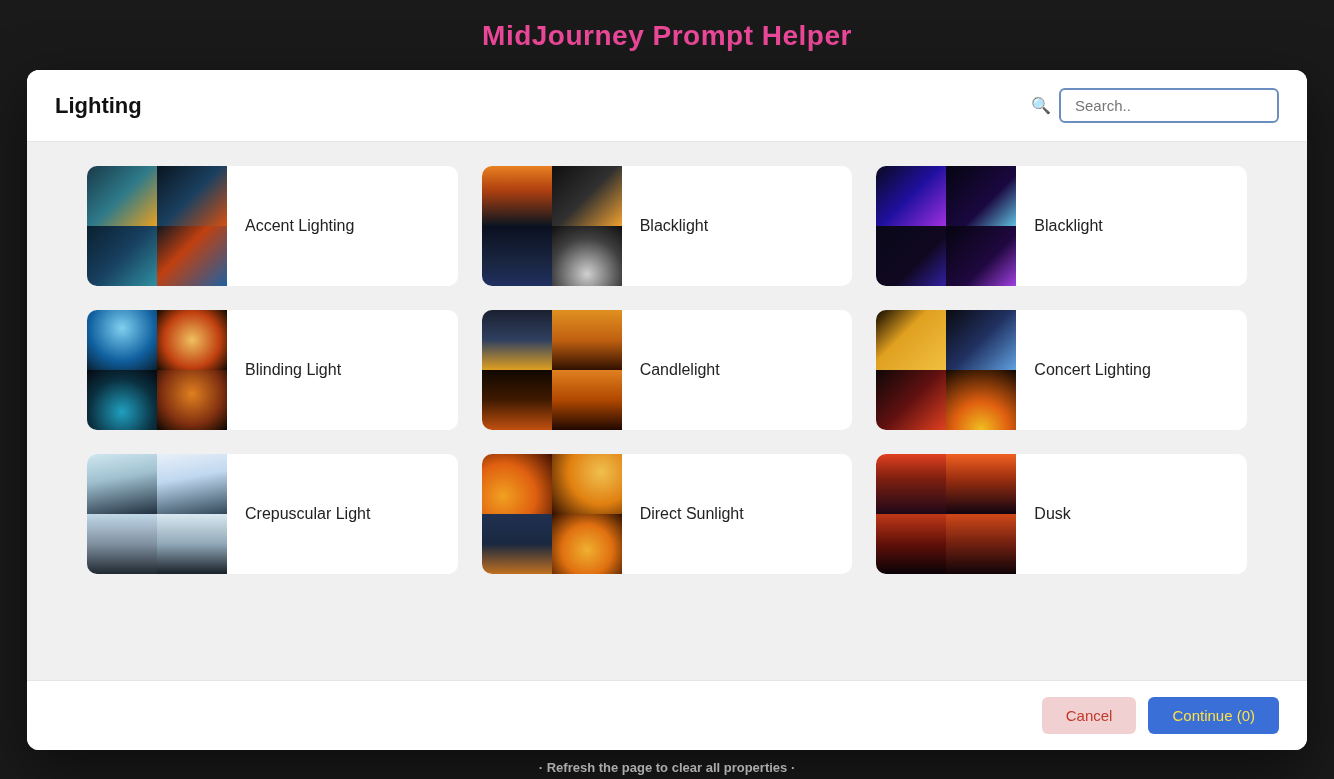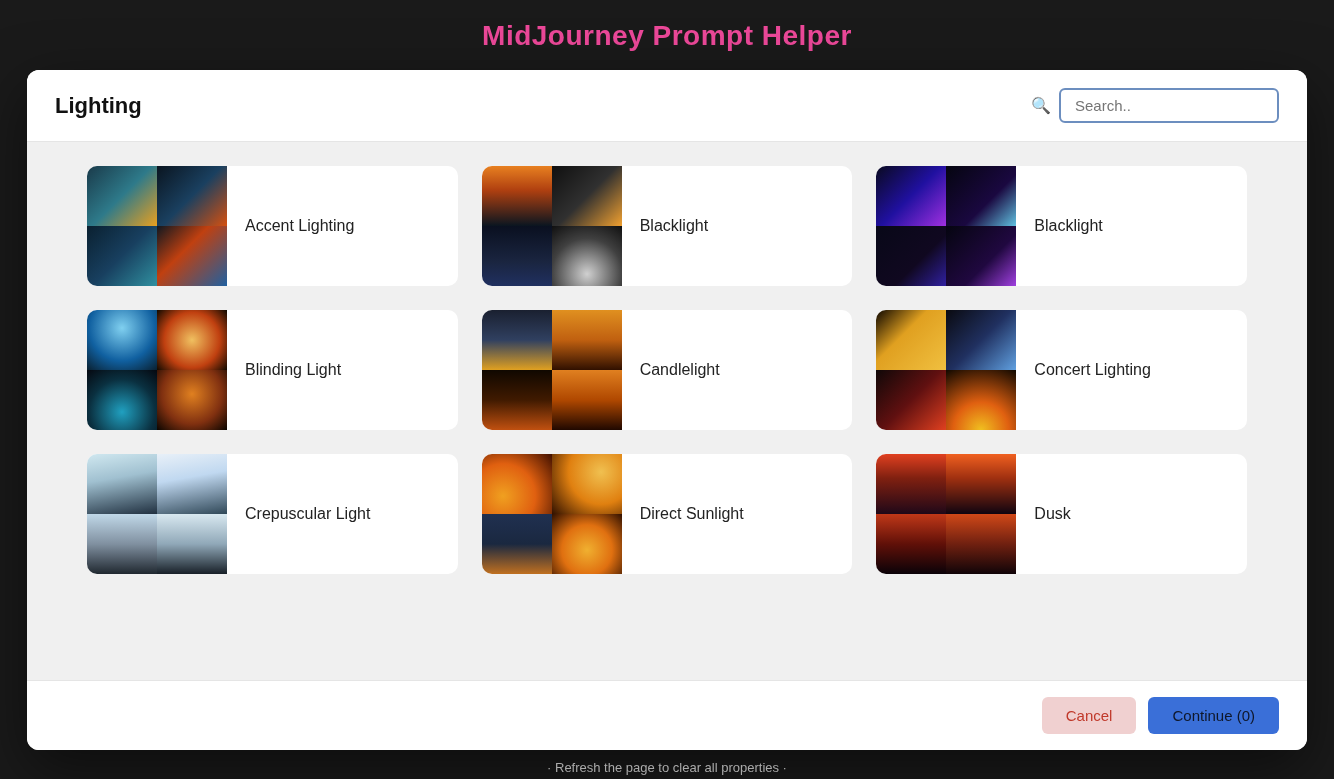--- a/index.html
+++ b/index.html
@@ -133,34 +133,35 @@
       border: none;
       border-radius: 6px;
       padding: 10px 24px;
       font-size: 15px;
       font-weight: 500;
       cursor: pointer;
     }
 
     .btn-continue {
       background: #3a6fd8;
-      color: #0f172a;
+      color: #fde047;
       border: none;
       border-radius: 6px;
       padding: 10px 24px;
       font-size: 15px;
       font-weight: 500;
       cursor: pointer;
     }
 
     .bottom-hint {
       color: #aaa;
       font-size: 13px;
       text-align: center;
       margin-top: 10px;
+      font-weight: bold;
     }
 
     
     .modal-body::-webkit-scrollbar { width: 8px; }
     .modal-body::-webkit-scrollbar-track { background: #e8e8e8; }
     .modal-body::-webkit-scrollbar-thumb { background: #bbb; border-radius: 4px; }
 
     
     .tile { width: 70px; height: 60px; }
 

